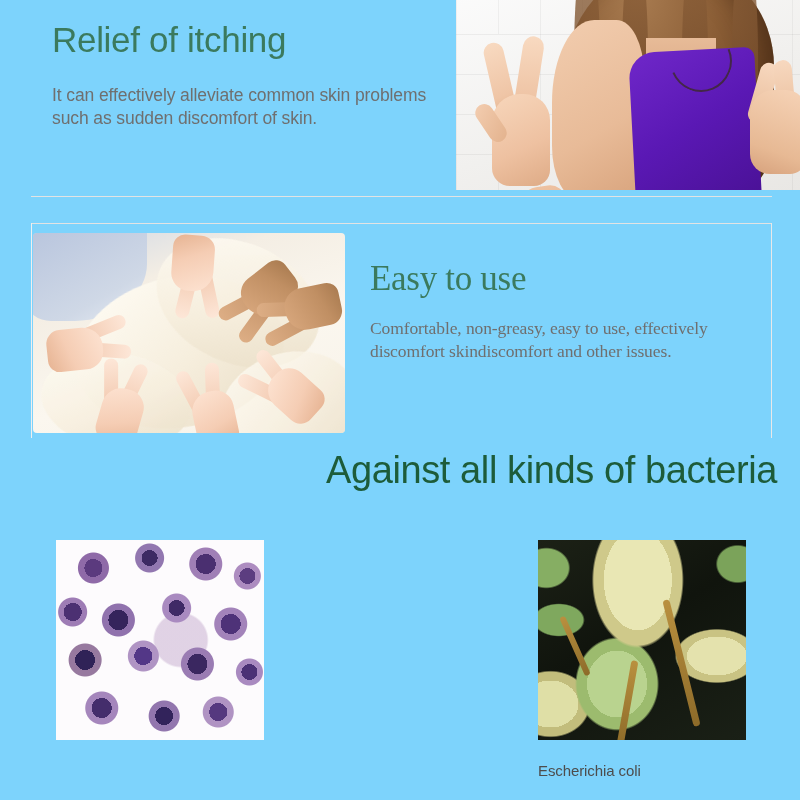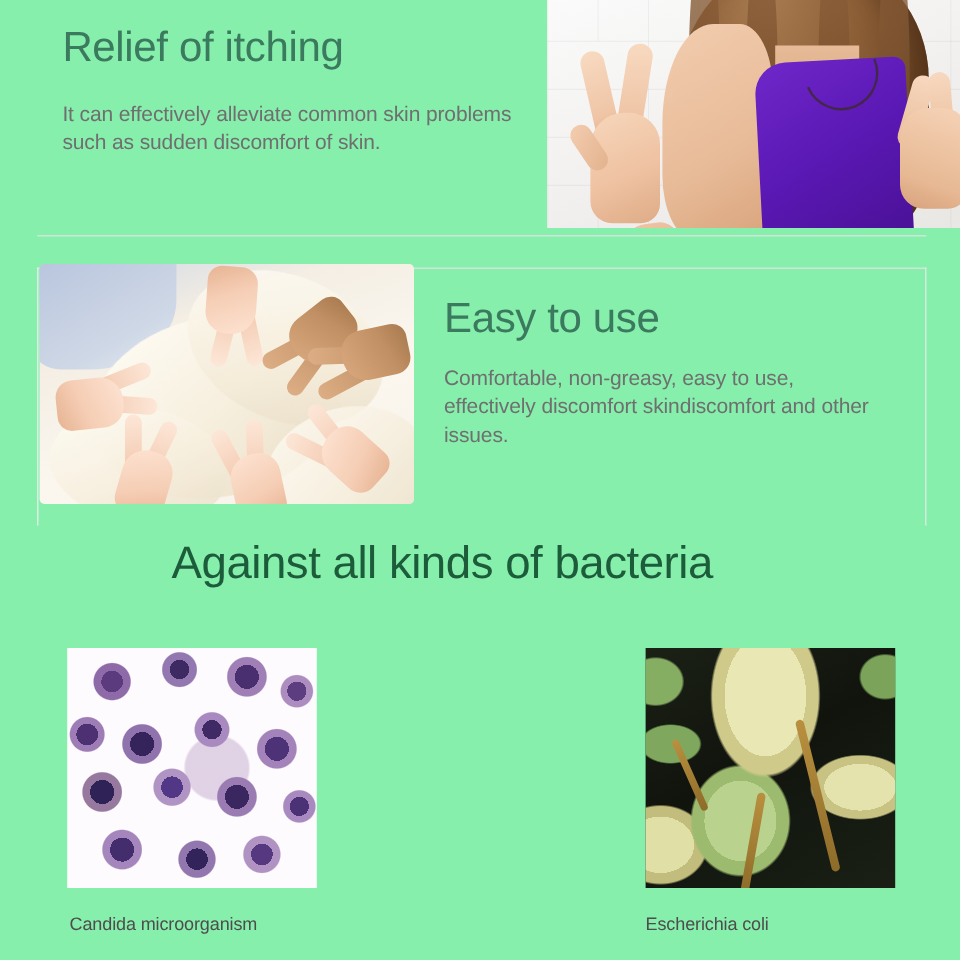--- a/index.html
+++ b/index.html
@@ -12,21 +12,21 @@
     height: 800px;
     position: relative;
     overflow: hidden;
     font-family: "Liberation Sans", sans-serif;
     -webkit-font-smoothing: antialiased;
   }
 
   .page {
     position: absolute;
     inset: 0;
-    background: #86efac;
+    background: #7dd3fc;
   }
 
   
   .section-title {
     color: #3b7a5e;
     font-weight: 400;
     letter-spacing: -0.3px;
     line-height: 1.05;
     white-space: nowrap;
   }
@@ -202,22 +202,22 @@
   .frame-line-right {
     position: absolute;
     left: 771px; top: 223px;
     width: 1px; height: 215px;
     background: #e8e8e8;
   }
 
   
   #section-two {
     position: absolute;
-    left: 0; top: 210px;
-    width: 764px; height: 216px;
+    left: 0; top: 223px;
+    width: 764px; height: 216px; font-family: Liberation Serif, serif;
   }
   #s2-photo {
     position: absolute;
     left: 33px; top: 10px;
     width: 312px; height: 200px;
     border-radius: 4px;
     overflow: hidden;
     background: linear-gradient(160deg, #cdd6e4 0%, #f4eee4 28%, #fbf7ef 60%, #f7f2e8 100%);
   }
   .drape {
@@ -281,26 +281,27 @@
   
   #section-three {
     position: absolute;
     left: 0; top: 440px;
     width: 800px; height: 360px;
   }
   #s3-heading {
     position: absolute;
     left: 0; top: 9px;
     width: 737px;
-    text-align: center;
+    text-align: right;
     font-size: 38px;
     color: #1d5c3a;
     font-weight: 400;
     letter-spacing: -0.4px;
     white-space: nowrap;
+    padding-left: 40px;
   }
 
   .bact-item { position: absolute; top: 100px; }
   #bact-0 { left: 56px;  }
   #bact-1 { left: 297px; }
   #bact-2 { left: 538px; }
 
   .bact-img {
     width: 208px; height: 200px;
     overflow: hidden;
@@ -496,21 +497,20 @@
 
     <div id="s2-body" class="section-body">Comfortable, non-greasy, easy to use, effectively discomfort skindiscomfort and other issues.</div>
   </div>
 
   <div id="section-three">
 
     <div id="s3-heading">Against all kinds of bacteria</div>
 
     <div id="bact-0" class="bact-item">
       <div class="bact-img candida"></div>
-      <div class="bact-caption">Candida microorganism</div>
     </div>
 
 
     <div id="bact-2" class="bact-item">
       <div class="bact-img ecoli">
         <div class="stalk st1"></div>
         <div class="stalk st2"></div>
         <div class="stalk st3"></div>
       </div>
       <div class="bact-caption">Escherichia coli</div>

